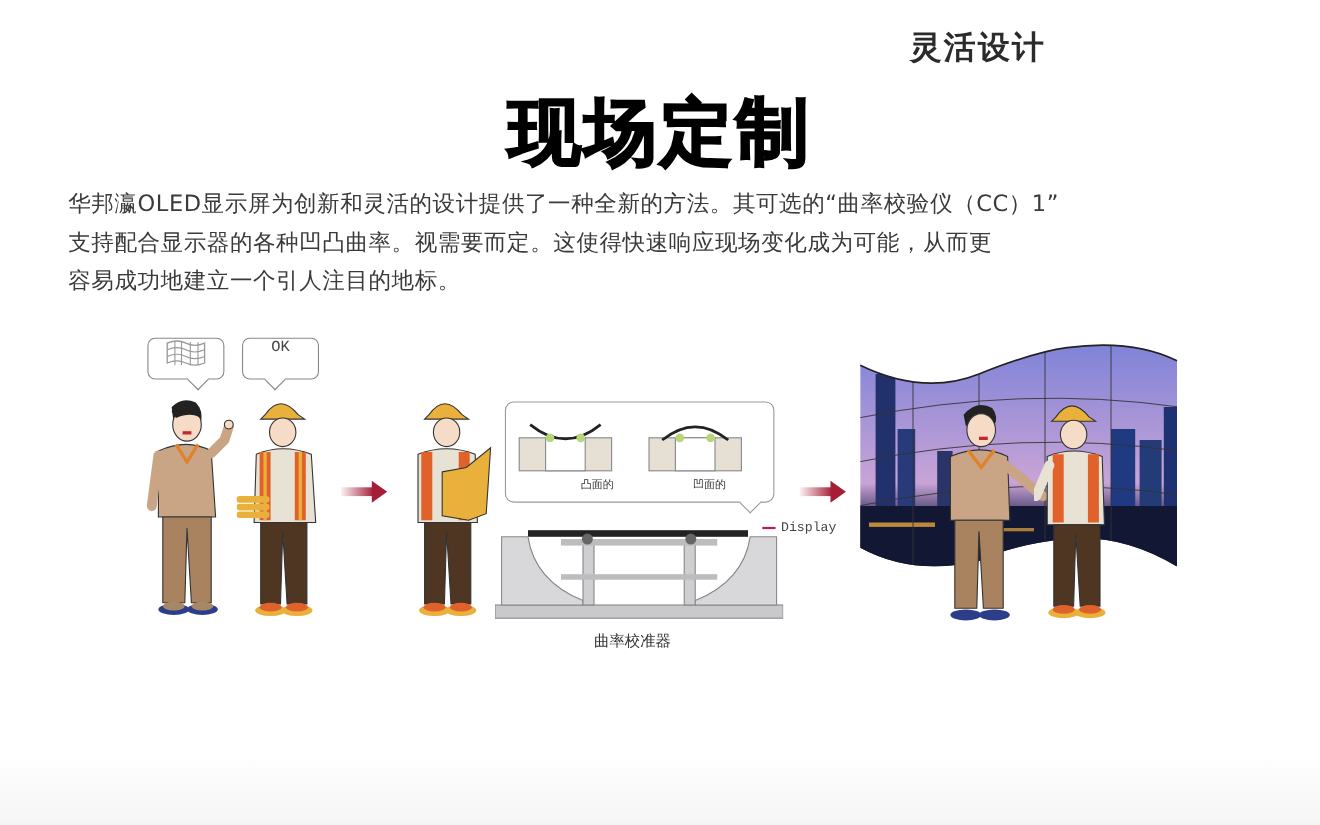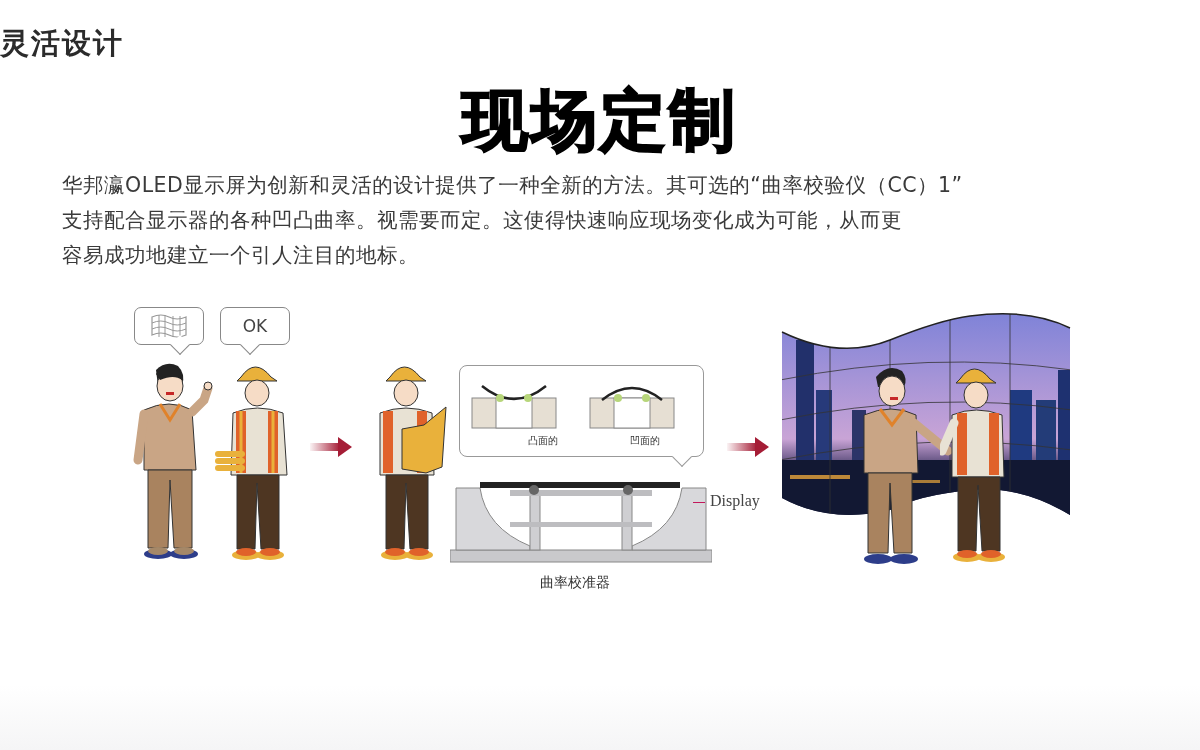--- a/index.html
+++ b/index.html
@@ -4,38 +4,38 @@
 <style>
   * { box-sizing: border-box; margin: 0; padding: 0; }
   html, body { width: 1200px; height: 750px; overflow: hidden; }
   body {
     background: linear-gradient(to bottom, #ffffff 0px, #ffffff 685px, #f5f5f6 750px);
     font-family: "DejaVu Sans", "Liberation Sans", sans-serif;
     color: #333;
     position: relative;
   }
   .subtitle {
-    position: absolute; left: 0; top: 24px; width: 951px; text-align: left;
+    position: absolute; left: 0; top: 24px; width: 951px; text-align: right;
     font-size: 29px; font-weight: bold; color: #2b2b2b; letter-spacing: 2px;
   }
   .title {
     position: absolute; left: 0; top: 76px; width: 1200px; text-align: center;
     font-size: 66px; font-weight: bold; color: #000; letter-spacing: 3px;
     -webkit-text-stroke: 2px #000;
   }
   .desc {
     position: absolute; left: 62px; top: 168px; width: 1100px;
     font-size: 20.5px; line-height: 35px; color: #3a3a3a; letter-spacing: 0.5px;
   }
   .desc span { display: block; white-space: nowrap; }
   .figure { position: absolute; left: 0; top: 295px; width: 1200px; height: 300px; }
   .bubble {
     position: absolute; background: #fff; border: 1.5px solid #888; border-radius: 7px;
-    display: flex; align-items: center; justify-content: center;
-    font-size: 17px; color: #444;
+    display: flex; justify-content: center;
+    font-size: 14px; color: #444; font-family: Liberation Mono, monospace;
   }
   .bubble-tail {
     position: absolute; width: 14px; height: 14px; background: #fff;
     border-right: 1.5px solid #888; border-bottom: 1.5px solid #888;
   }
   .arrow { position: absolute; height: 14px; }
   .arrow .shaft {
     position: absolute; left: 0; top: 4px; height: 8px; width: 30px;
     background: linear-gradient(to right, rgba(170,30,50,0.05), #a51d36);
   }
@@ -46,22 +46,22 @@
   }
   .callout {
     position: absolute; left: 459px; top: 70px; width: 245px; height: 92px;
     border: 1.5px solid #999; border-radius: 8px; background: #fff;
   }
   .panel { position: absolute; top: 18px; width: 88px; height: 46px; }
   .panel-label {
     position: absolute; top: 68px; font-size: 10px; color: #333; width: 88px; text-align: right;
   }
   .display-label {
-    position: absolute; left: 693px; top: 197px; font-size: 16px; color: #444;
-    font-family: Liberation Serif, serif;
+    position: absolute; left: 693px; top: 178px; font-size: 12px; color: #444;
+    font-family: Liberation Mono, monospace;
   }
   .display-label::before {
     content: ""; display: inline-block; width: 12px; height: 1.5px; background: #c2185b;
     vertical-align: middle; margin-right: 5px;
   }
   .calibrator-label {
     position: absolute; left: 540px; top: 279px; font-size: 14px; color: #333;
   }
 </style>
 </head>

